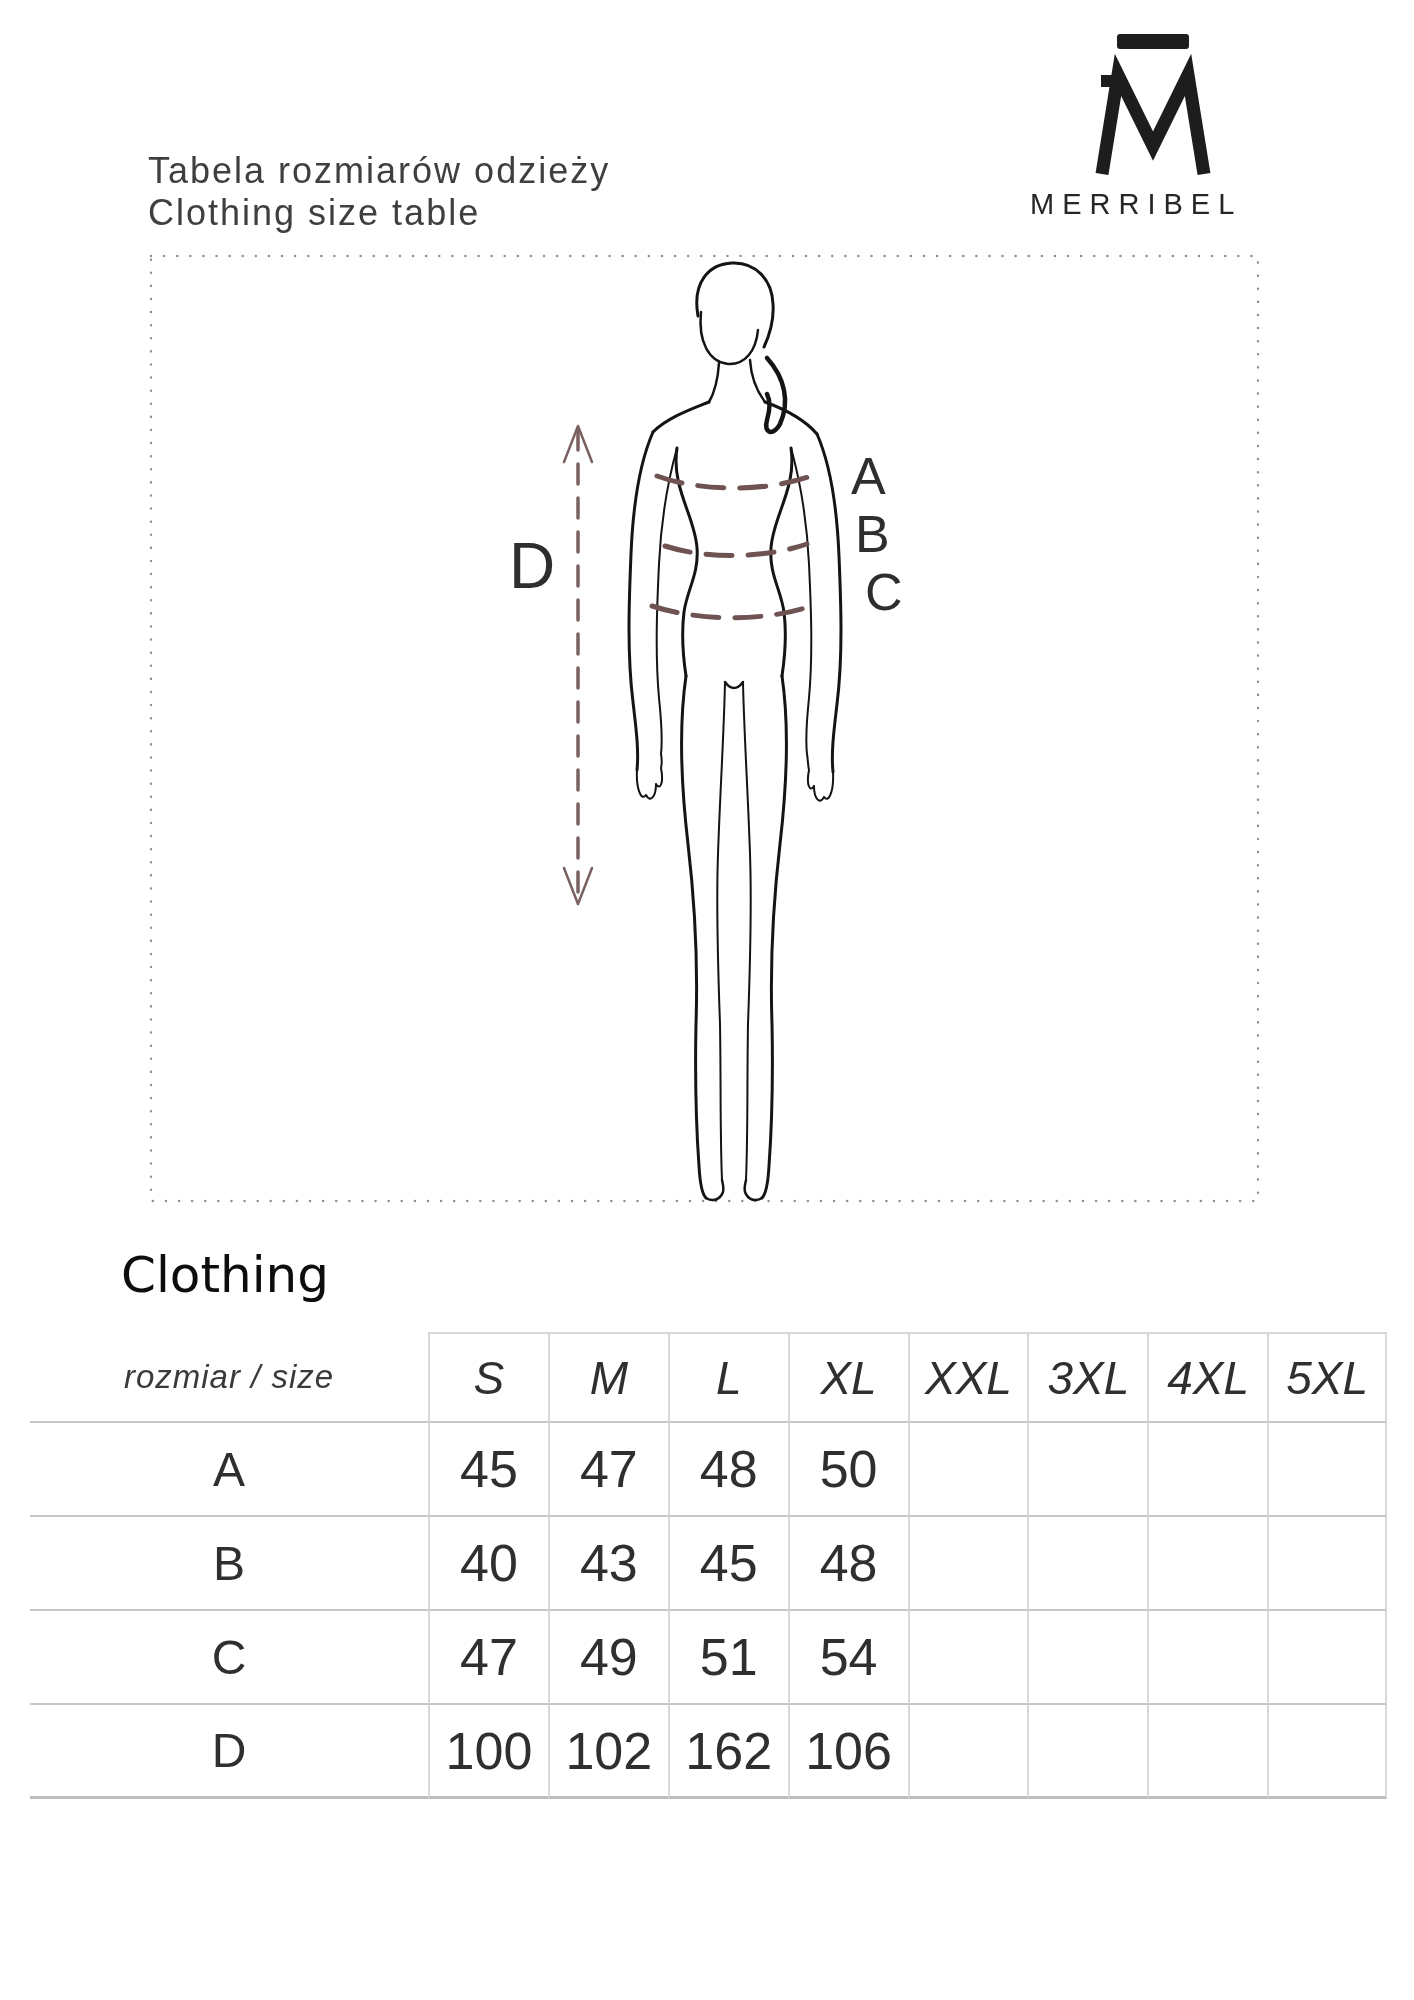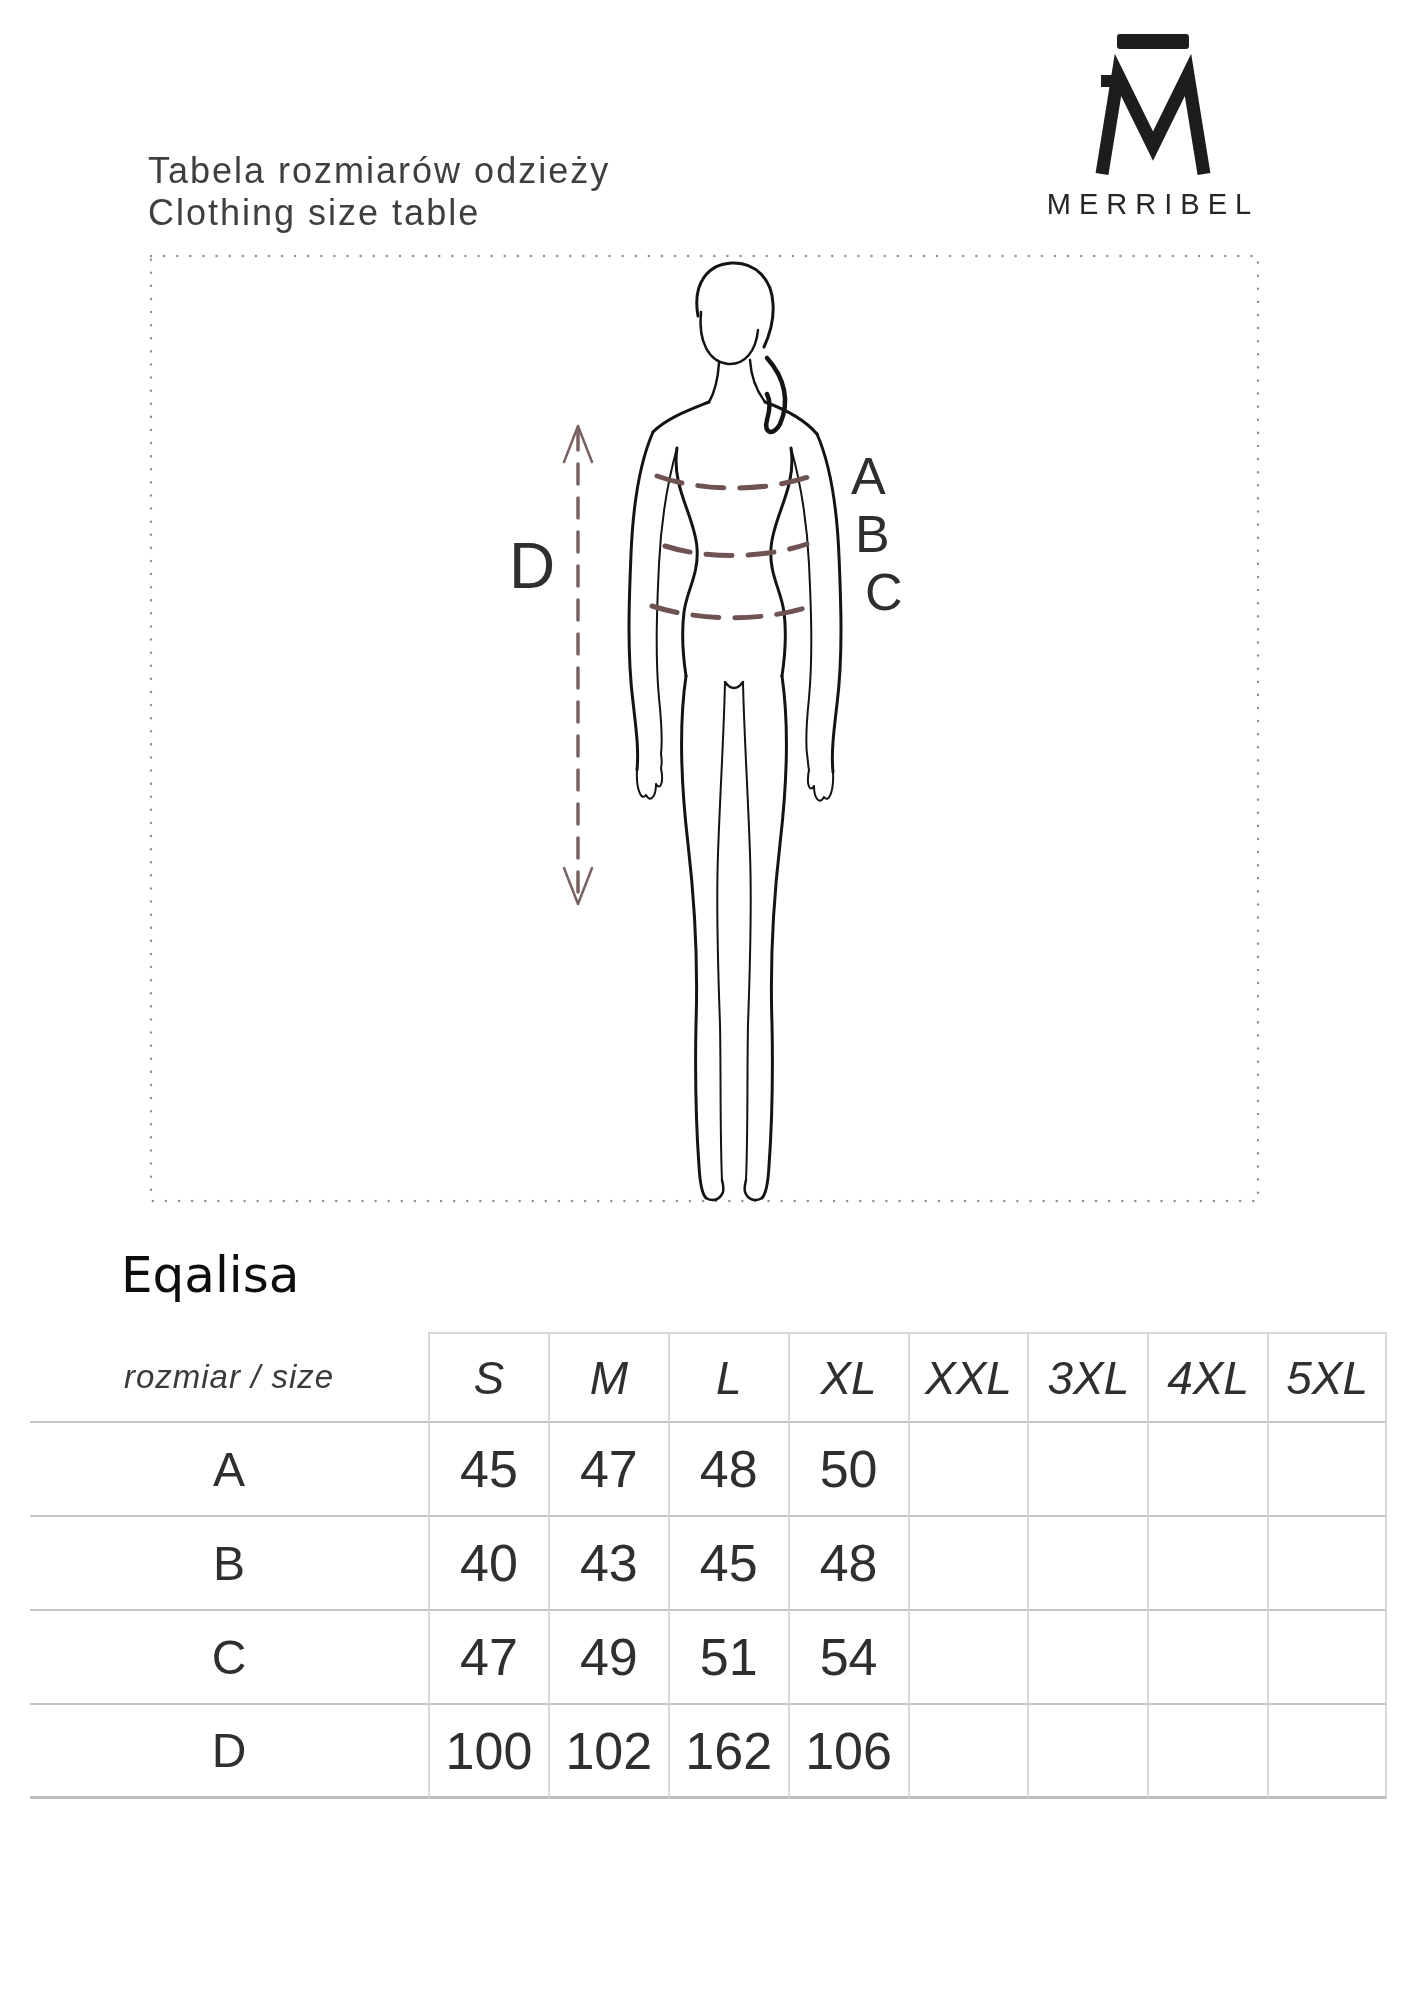--- a/index.html
+++ b/index.html
@@ -4,21 +4,21 @@
 <style>
   html,body{margin:0;padding:0;background:#ffffff;}
   .page{position:relative;width:1414px;height:2000px;background:#ffffff;overflow:hidden;
         font-family:"Liberation Sans",sans-serif;}
 
   
   .heading{position:absolute;left:148px;top:150px;color:#3f3f3f;font-weight:300;
            font-size:36px;line-height:42px;letter-spacing:2px;}
 
   
-  .brand{position:absolute;left:1030px;top:34px;width:246px;text-align:center;}
+  .brand{position:absolute;left:1030px;top:34px;width:246px;text-align:left;}
   .brand svg{display:block;margin:0 auto;}
   .brandname{margin-top:12px;font-size:29px;letter-spacing:8px;color:#262626;font-weight:500;}
 
   
   .diagram{position:absolute;left:149px;top:254px;width:1111px;height:949px;}
   .dotted{fill:none;stroke:#8f8f8f;stroke-width:2.4;stroke-dasharray:0.1 13;stroke-linecap:round;}
   .sk{fill:none;stroke:#141414;stroke-linecap:round;stroke-linejoin:round;}
   .w3{stroke-width:3;} .w25{stroke-width:2.5;} .w2{stroke-width:2;} .w45{stroke-width:4.5;}
   .dash{fill:none;stroke-width:5;stroke-linecap:round;stroke-dasharray:26 16;}
   .arrow{fill:none;stroke-width:3.5;stroke-dasharray:20 14;stroke-linecap:round;}
@@ -106,21 +106,21 @@
       <path class="ahead" d="M 429,172 L 415,208 M 429,172 L 443,208" stroke="#7a6161"></path>
       <path class="ahead" d="M 429,650 L 415,614 M 429,650 L 443,614" stroke="#7a6161"></path>
     </g>
 
     <text class="mlabel" x="702" y="240">A</text>
     <text class="mlabel" x="706" y="298">B</text>
     <text class="mlabel" x="716" y="356">C</text>
     <text class="mlabel dlabel" x="360" y="334">D</text>
   </svg>
 
-  <div class="product">Eqalisa</div>
+  <div class="product">Clothing</div>
 
   <div class="table">
     <div class="cell hc corner">rozmiar / size</div>
     <div class="cell hc sh">S</div>
     <div class="cell hc sh">M</div>
     <div class="cell hc sh">L</div>
     <div class="cell hc sh">XL</div>
     <div class="cell hc sh">XXL</div>
     <div class="cell hc sh">3XL</div>
     <div class="cell hc sh">4XL</div>

